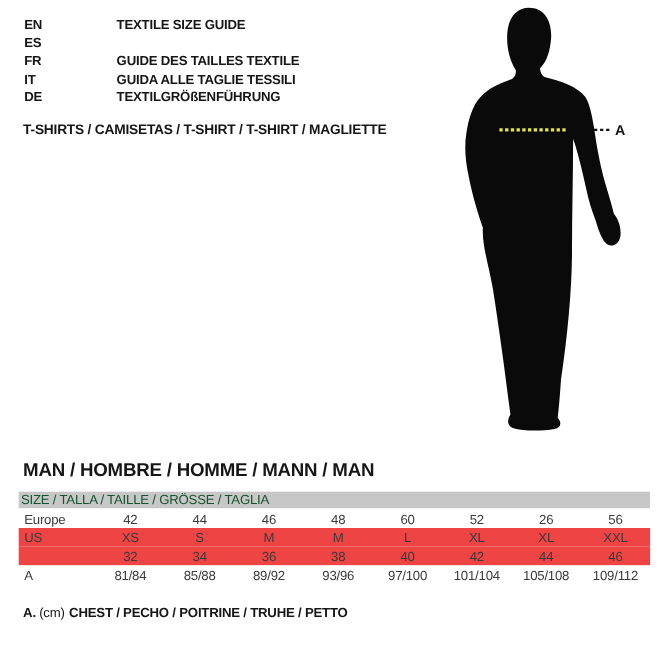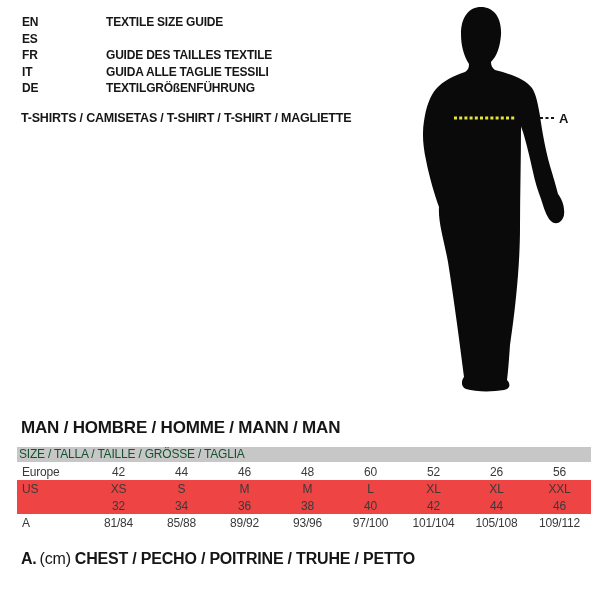--- a/index.html
+++ b/index.html
@@ -27,21 +27,21 @@
   }
   .trow{
     display:grid;grid-template-columns:70px repeat(8,1fr);
     align-items:center;height:17px;color:#3a3a3a;
   }
   .trow .tlabel{padding-left:5px;text-align:left;}
   .trow .tcell{text-align:center;}
   .row-white{background:#ffffff;}
   .row-gray{background:#ef4444;}
   
-  .footnote{position:absolute;left:21px;top:550px;font-size:16px;white-space:nowrap;}
+  .footnote{position:absolute;left:21px;top:550px;font-size:12px;white-space:nowrap;}
   .footnote .fn-prefix{font-weight:700;}
   .footnote .fn-unit{font-weight:400;margin:0 4px 0 3px;}
   .footnote .fn-label{font-weight:700;}
 </style>
 </head>
 <body>
 
 <div class="lang-list">
   <div class="lang-row">
     <span class="lang-code">EN</span>

